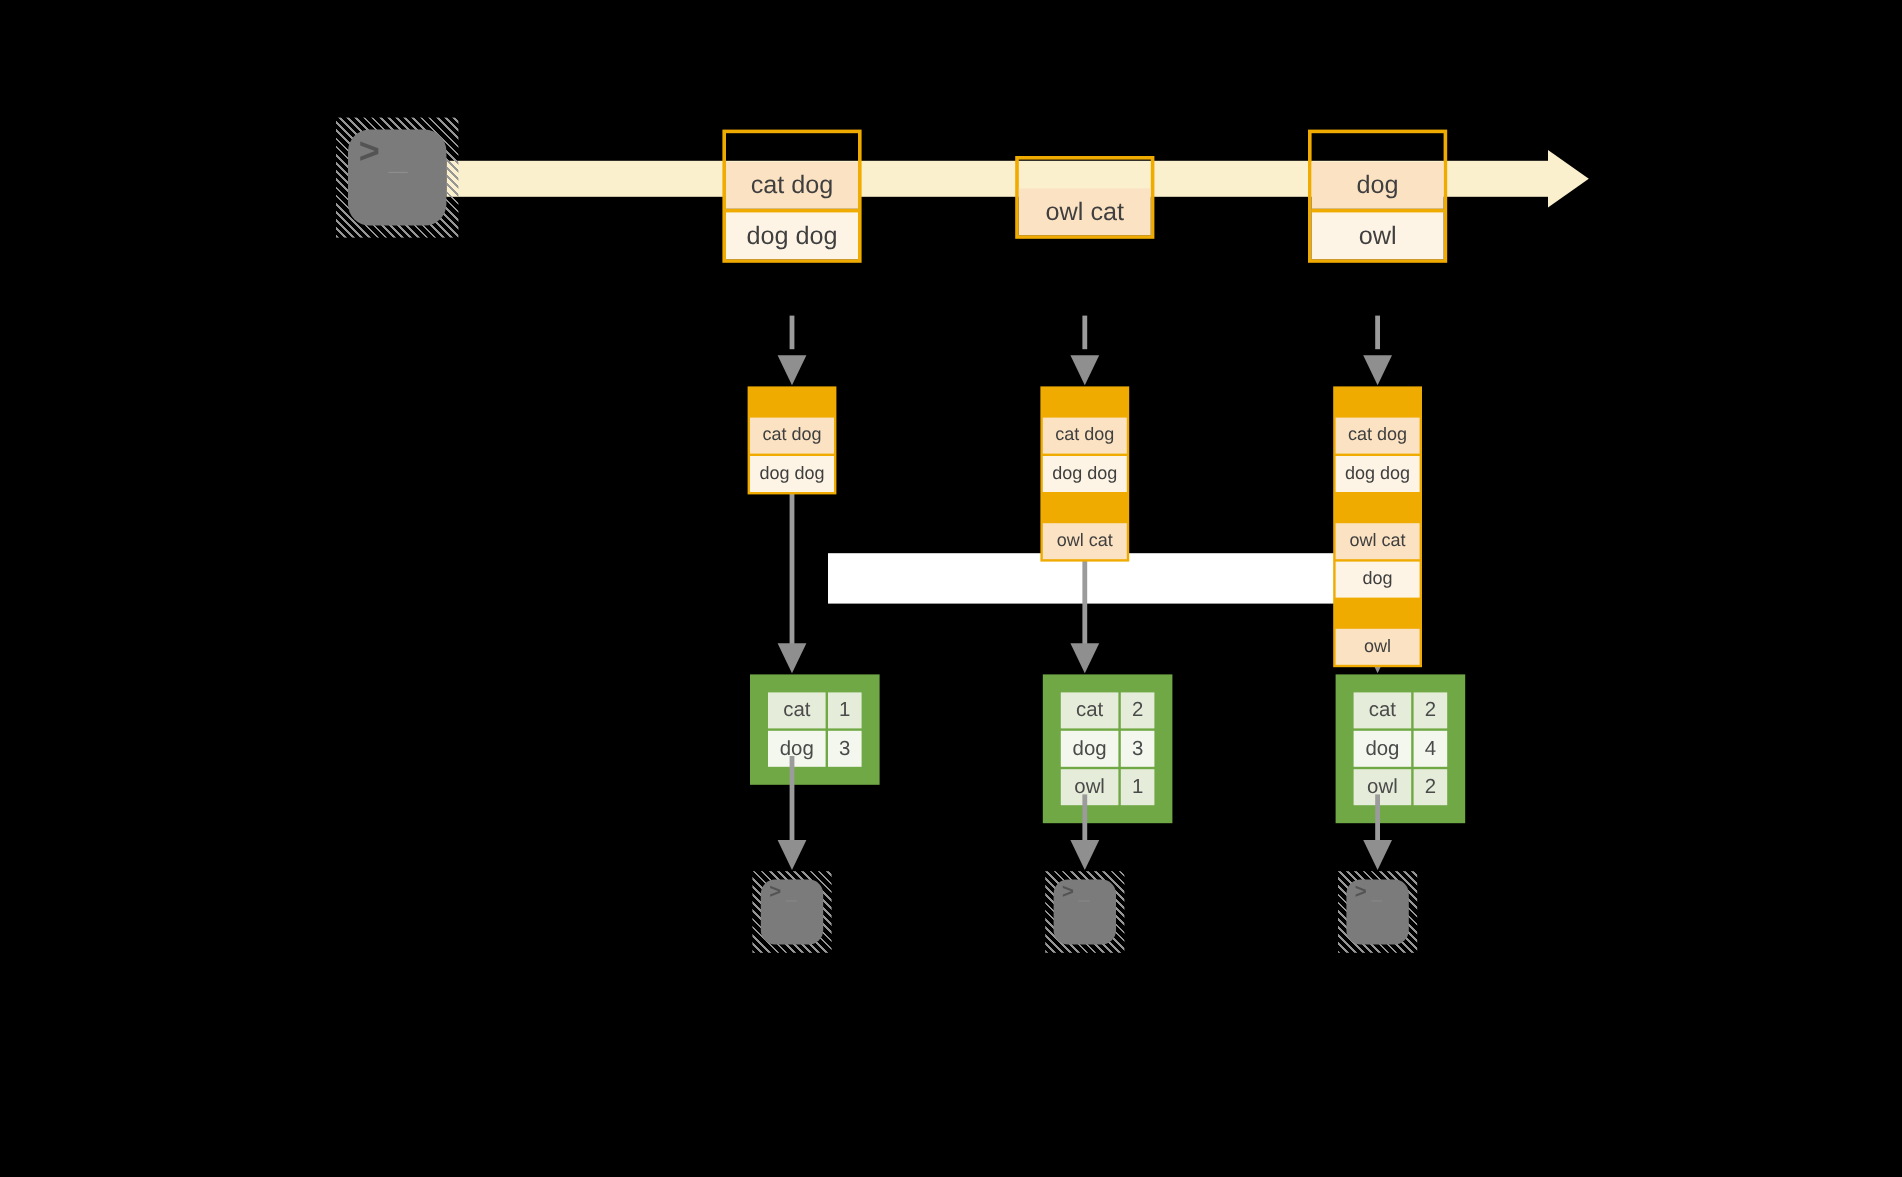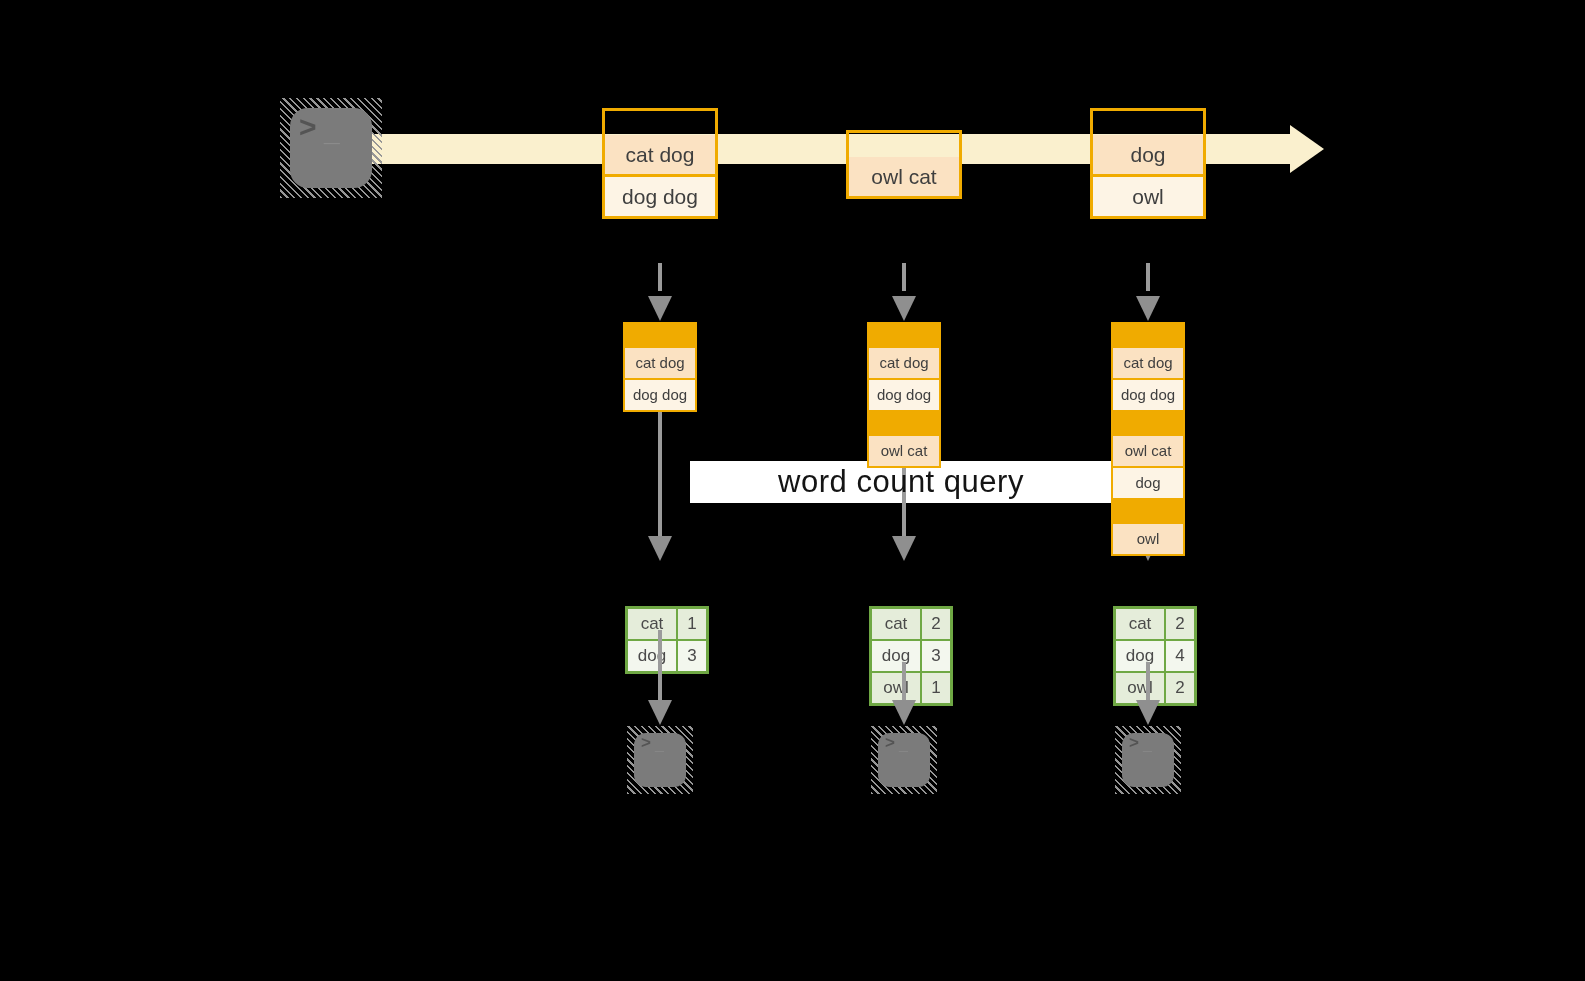--- a/index.html
+++ b/index.html
@@ -35,22 +35,22 @@
     border-top:25px solid var(--arrowhead,#8F8F8F);}
   .z3{z-index:3;}.z4{z-index:4;}.z6{z-index:6;}
 
   
   .wcq-bg{position:absolute;left:690px;top:461px;width:422px;height:42px;background:var(--label-bg,#FFFFFF);z-index:5;}
   .wcq-text{position:absolute;left:690px;top:461px;width:422px;height:42px;line-height:42px;
     text-align:center;font-size:31px;font-weight:300;letter-spacing:.5px;
     color:var(--label-fg,#141414);z-index:7;}
 
   
-  .gtable{position:absolute;display:grid;grid-template-columns:48px 28px;gap:2px;padding:3px;
-    background:var(--green-border,#6FA844);z-index:4;margin-top:44px;}
+  .gtable{position:absolute;display:grid;grid-template-columns:48px 28px;gap:2px;padding:15px;
+    background:var(--green-border,#6FA844);z-index:4;}
   .gcell{height:30px;line-height:30px;text-align:center;font-size:17px;color:var(--text-table,#4A4A4A);}
   .gfill-a{background:var(--cell-green,#E5EDDA);}
   .gfill-b{background:var(--cell-green-light,#F3F7EE);}
 
   
   .term{position:absolute;z-index:4;
     background:repeating-linear-gradient(45deg,var(--hatch,#969696) 0px,var(--hatch,#969696) 1.6px,transparent 1.6px,transparent 4.8px);}
   .term-inner{position:absolute;inset:10px;background:var(--terminal-fill,#7B7B7B);border-radius:18px;}
   .term.small .term-inner{inset:7px;border-radius:12px;}
   .prompt,.cursor{position:absolute;font-weight:bold;color:var(--glyph,#545454);}
@@ -112,21 +112,20 @@
 
   <div class="wcq-bg"></div>
 
   <div class="vline z6" style="left:658px;top:388px;height:150px;"></div>
   <div class="ahead z6" style="left:648px;top:536px;"></div>
   <div class="vline z6" style="left:902px;top:420px;height:118px;"></div>
   <div class="ahead z6" style="left:892px;top:536px;"></div>
   <div class="vline z6" style="left:1146px;top:484px;height:54px;"></div>
   <div class="ahead z6" style="left:1136px;top:536px;"></div>
 
-  <div class="wcq-text">word count query</div>
 
   <div class="gtable" style="left:625px;top:562px;">
     <div class="gcell gfill-a">cat</div>
     <div class="gcell gfill-a">1</div>
     <div class="gcell gfill-b">dog</div>
     <div class="gcell gfill-b">3</div>
   </div>
   <div class="gtable" style="left:869px;top:562px;">
     <div class="gcell gfill-a">cat</div>
     <div class="gcell gfill-a">2</div>

